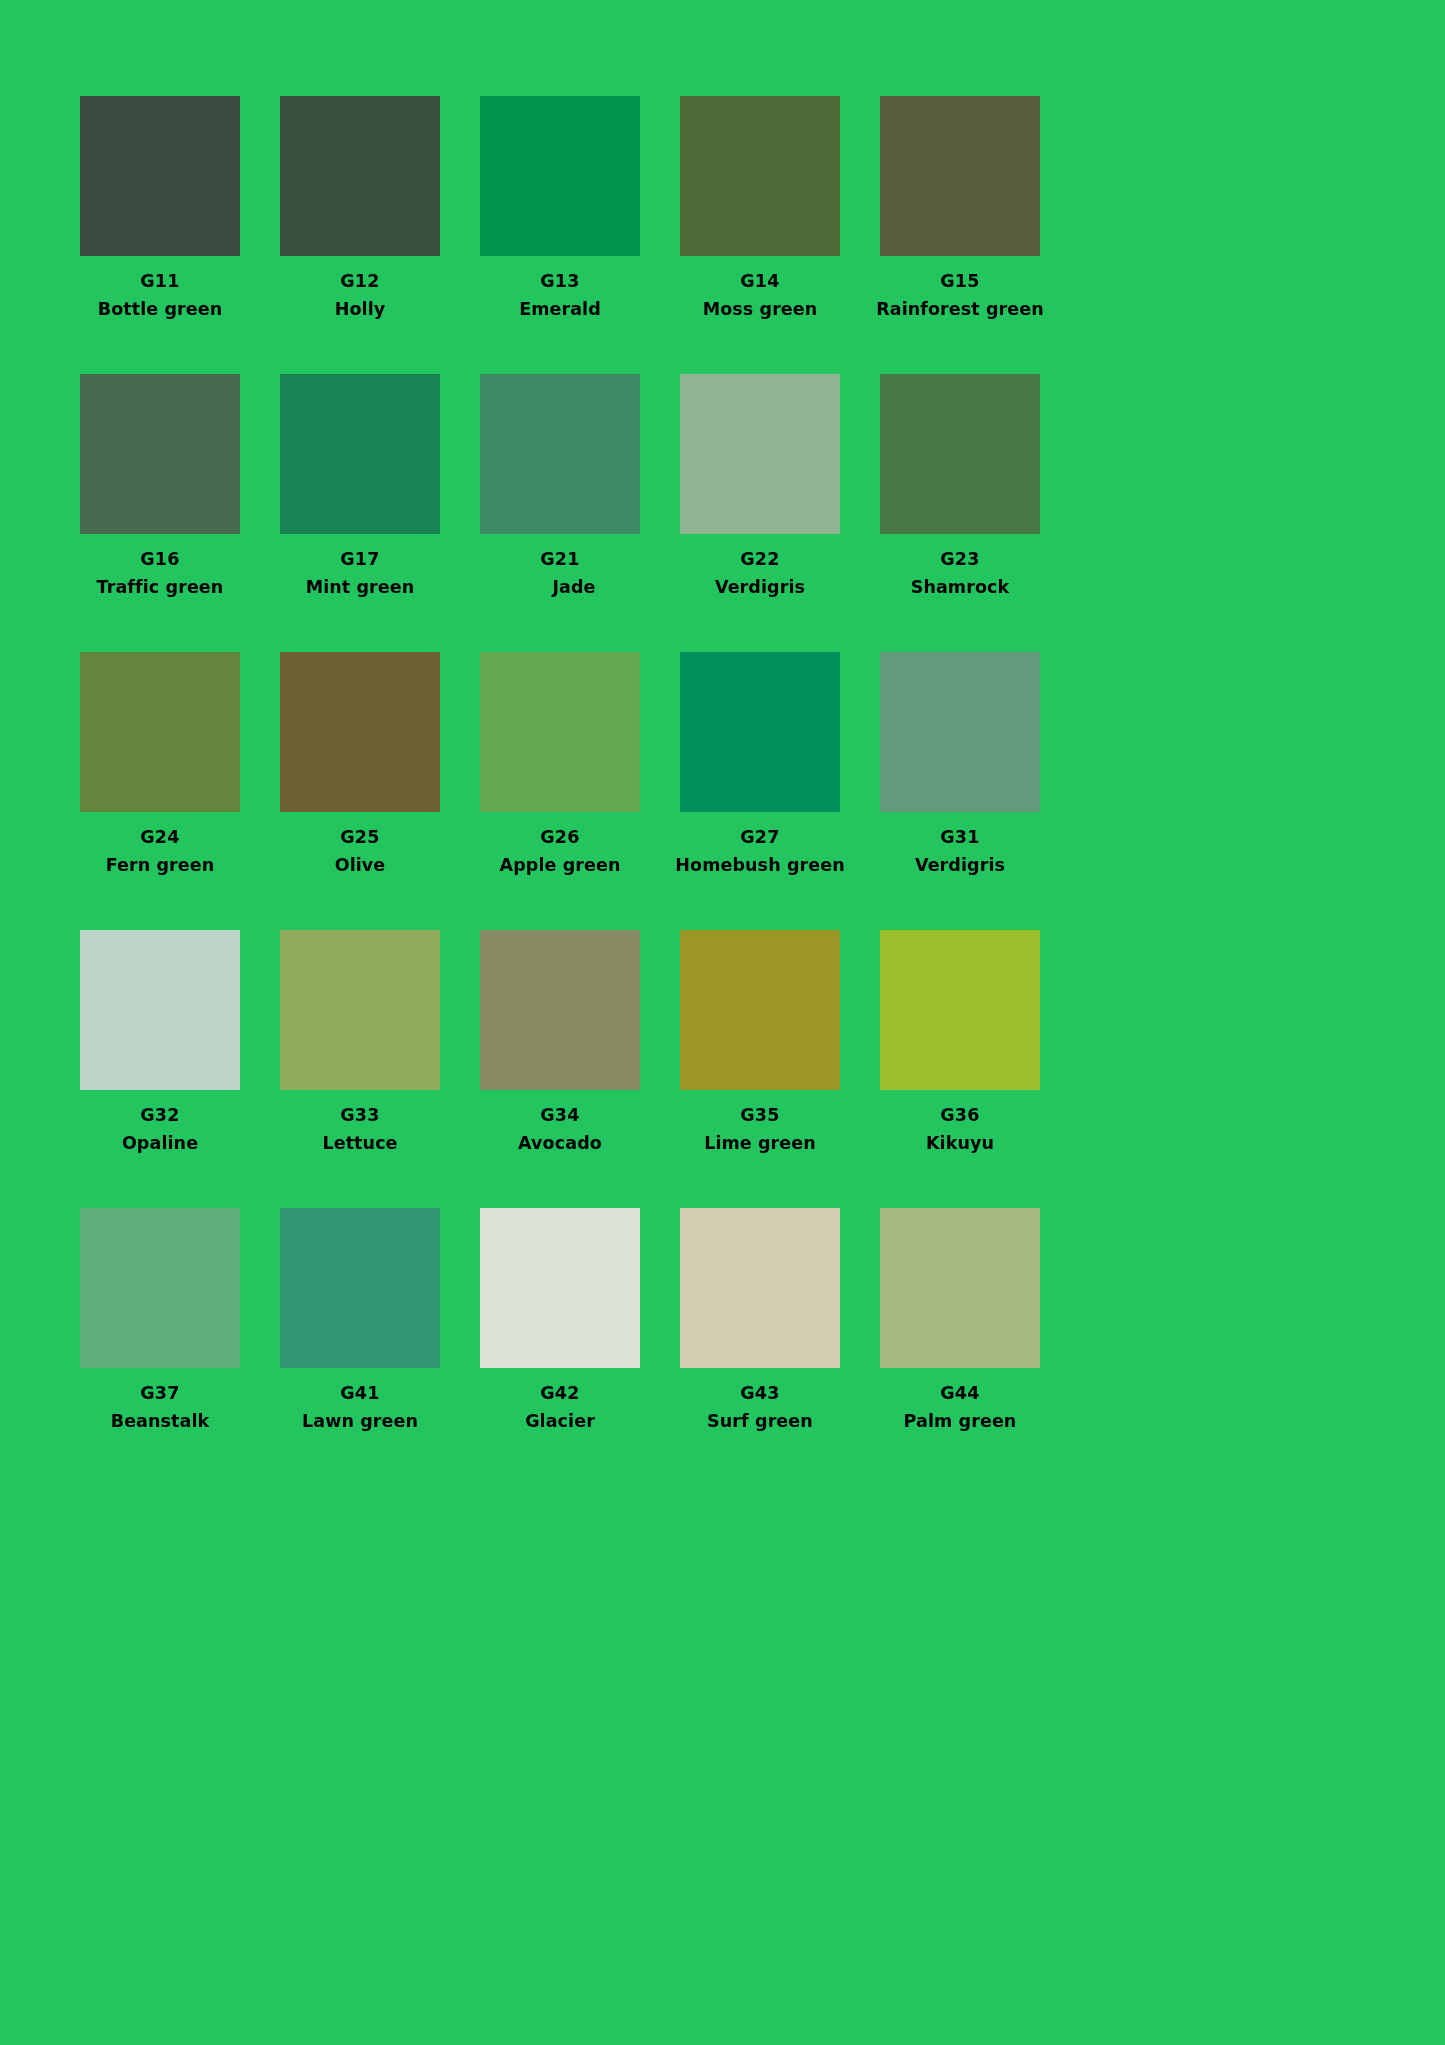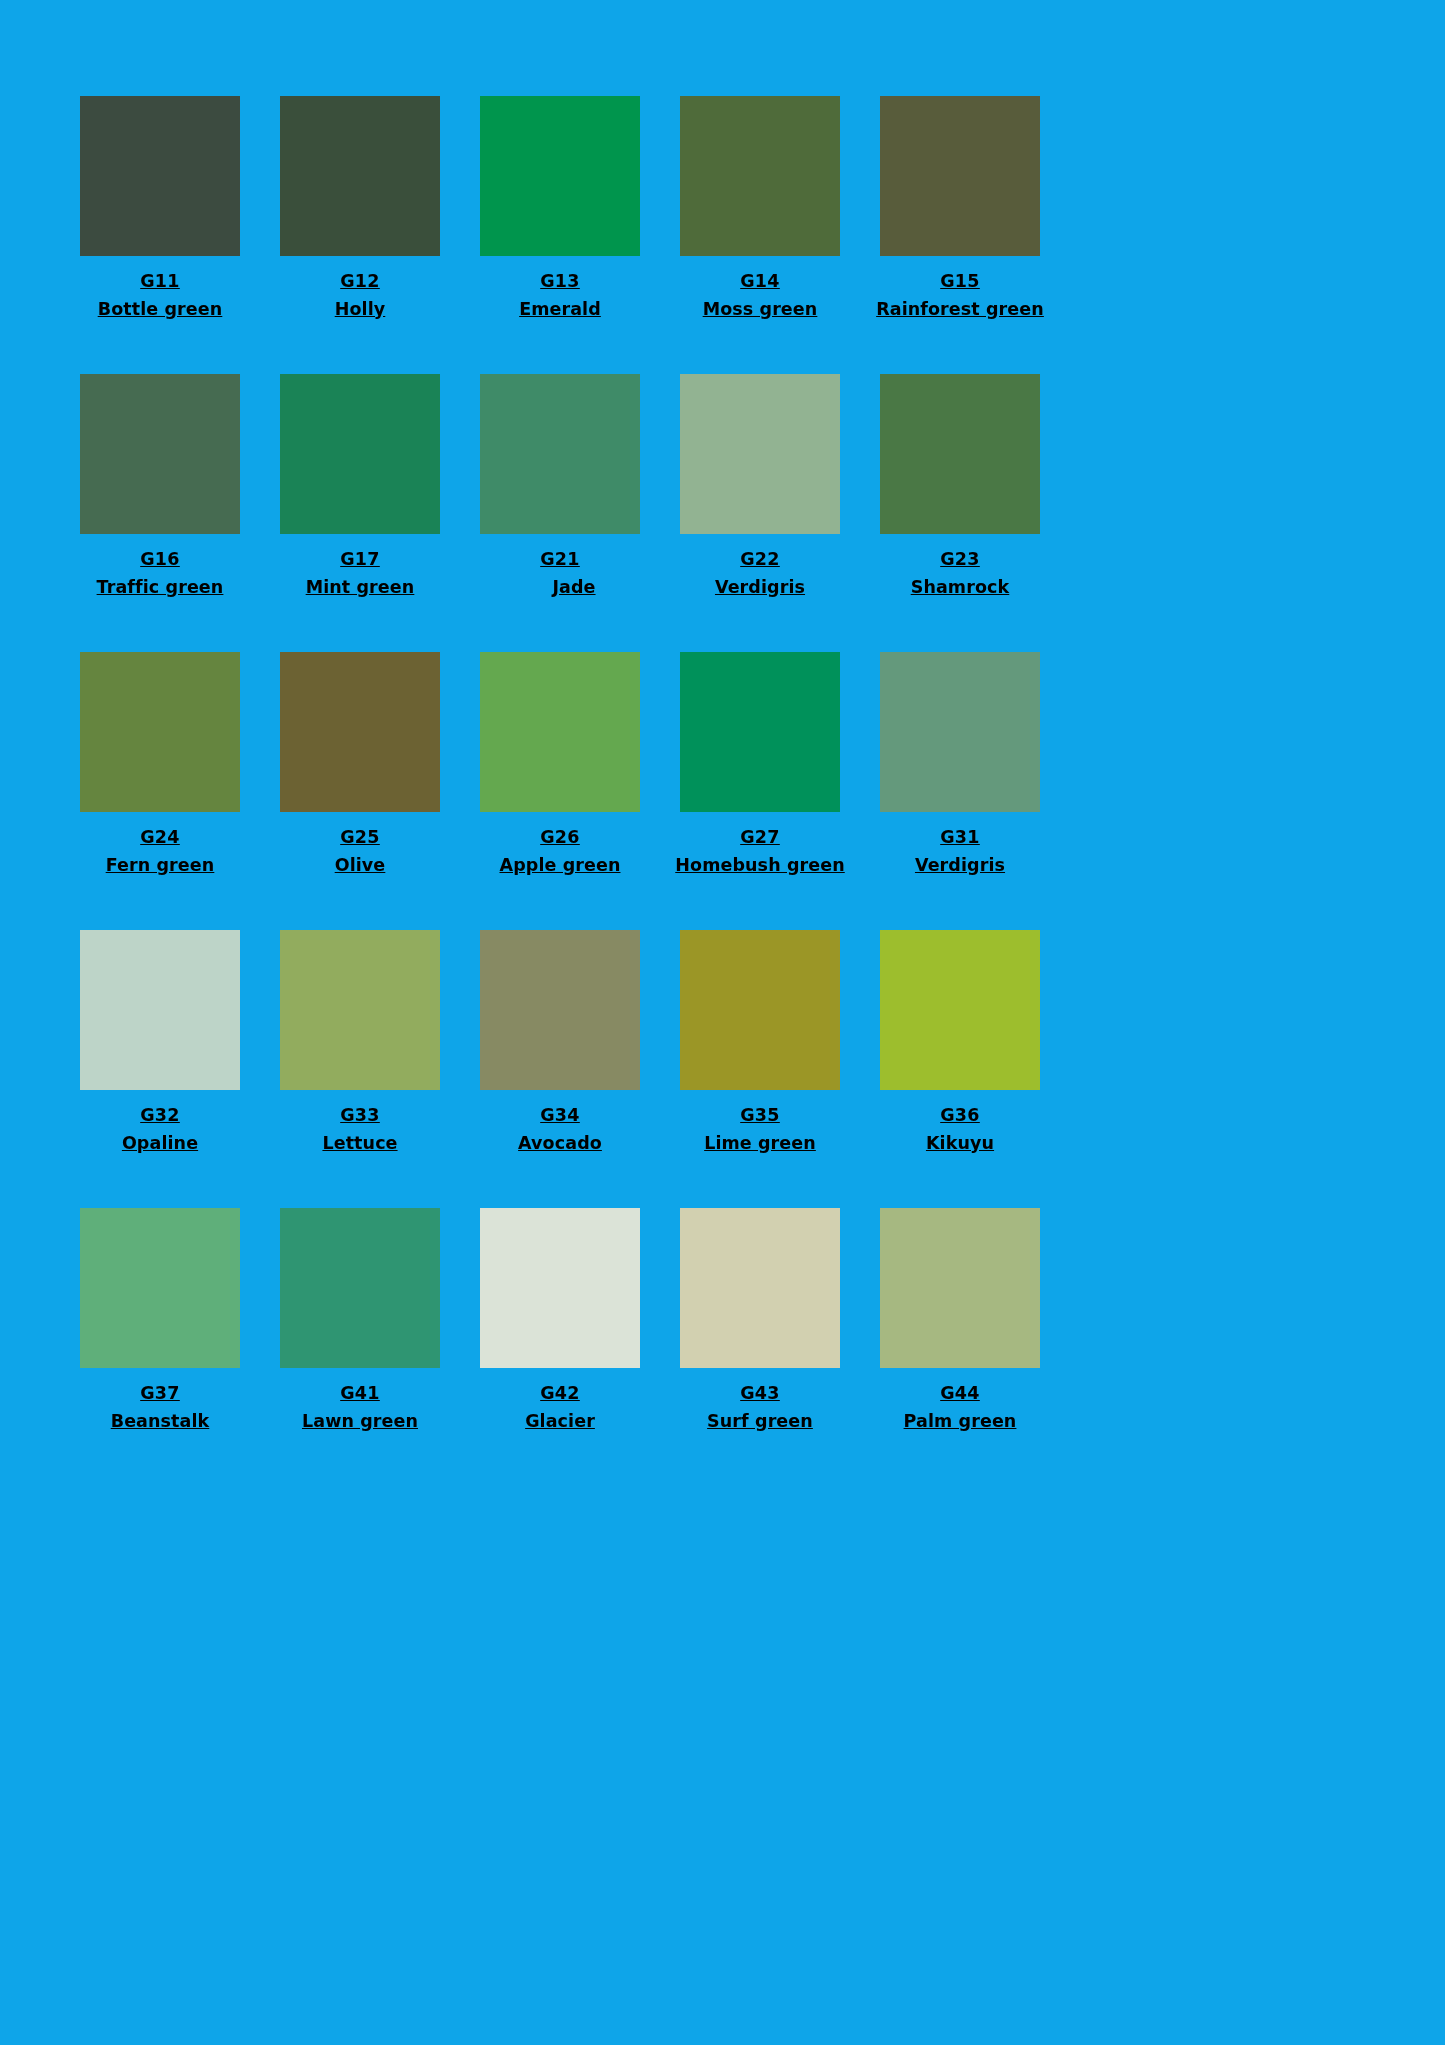--- a/index.html
+++ b/index.html
@@ -70,21 +70,21 @@
     color: #000000;
     letter-spacing: 0.1px;
     line-height: 1;
     text-align: center;
     white-space: nowrap;
   }
 </style>
 </head>
 <body style="background: rgb(255, 255, 255);">
 
-<div id="chart-sheet" style="background: #0ea5e9; text-decoration: underline;">
+<div id="chart-sheet" style="background: #22c55e;">
   <div class="swatch-grid" id="swatch-grid">
       <div class="swatch-row"><div class="swatch-cell">
           <div class="swatch-chip" style="background-color: rgb(60, 75, 64);"></div>
           <div class="swatch-code" style="color: rgb(0, 0, 0);">G11</div>
           <div class="swatch-name" style="color: rgb(0, 0, 0);">Bottle green</div>
         </div><div class="swatch-cell">
           <div class="swatch-chip" style="background-color: rgb(58, 79, 59);"></div>
           <div class="swatch-code" style="color: rgb(0, 0, 0);">G12</div>
           <div class="swatch-name" style="color: rgb(0, 0, 0);">Holly</div>
         </div><div class="swatch-cell">

